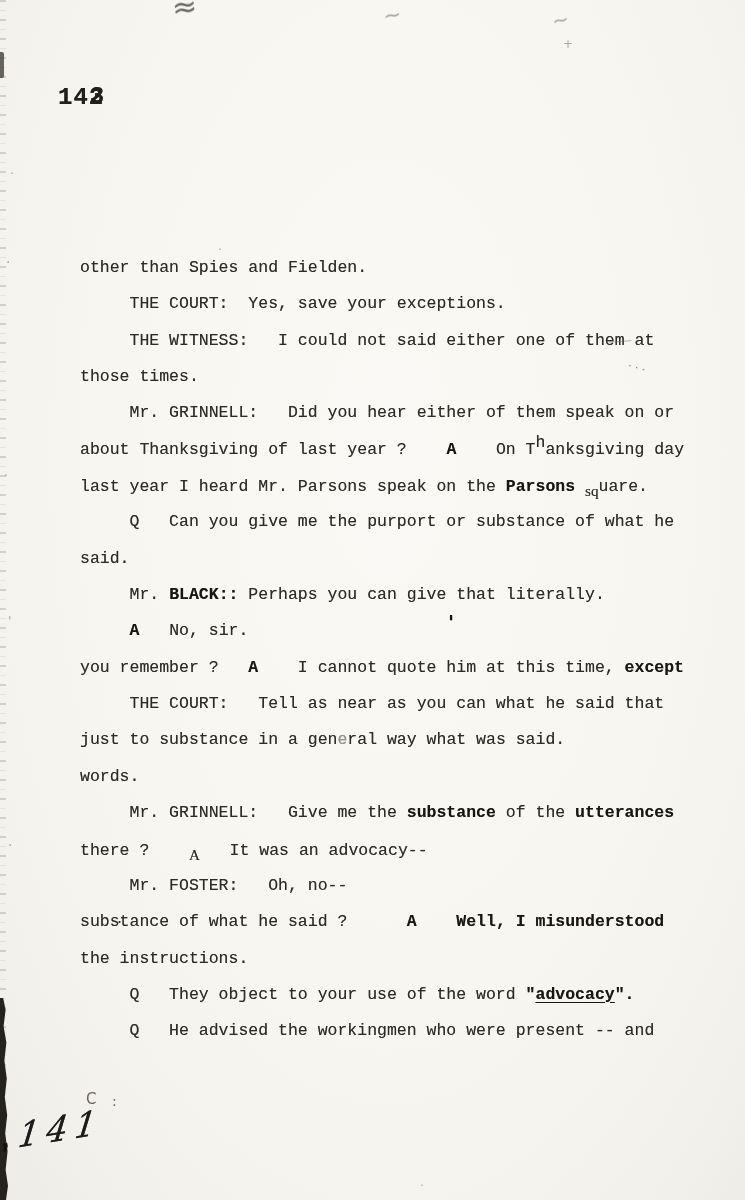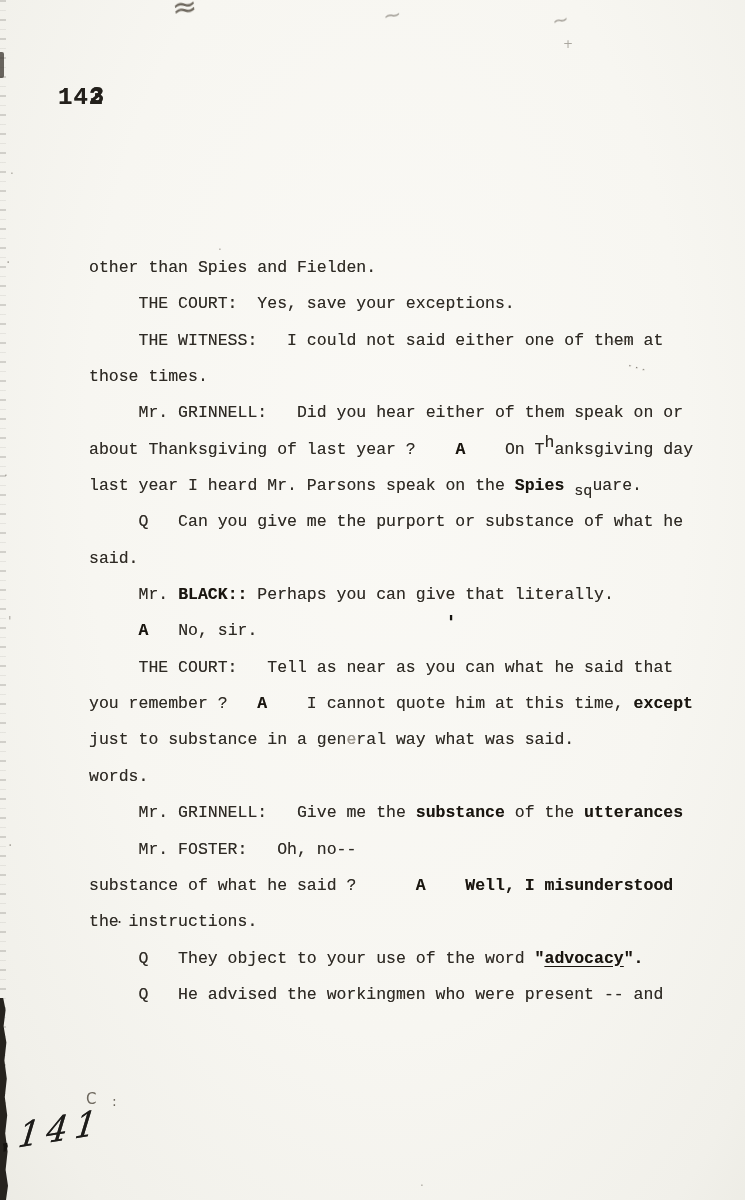--- a/index.html
+++ b/index.html
@@ -40,30 +40,30 @@
   .pn-over .d2{position:absolute;left:1px;top:-1px;}
   .handwritten-number{
     position:absolute;left:18px;top:1108px;width:90px;
     font-family:"DejaVu Serif","Liberation Serif",serif;
     font-style:italic;font-size:34px;color:#1d1c1a;
     letter-spacing:7px;
     transform:rotate(-9deg) skewX(-16deg);
     text-shadow:0 0 .5px rgba(29,28,26,.8);
   }
   .transcript-body{
-    position:absolute;left:89px;top:250px;width:640px;
+    position:absolute;left:80px;top:250px;width:640px;
     font-size:16.5px;color:#2e2a24;
     text-shadow:0 0 .6px rgba(44,40,33,.5);
   }
   .line{white-space:pre;height:36.35px;line-height:36.35px;}
   .line span{white-space:pre;}
   .b{font-weight:bold;color:#19150f;}
   .u{text-decoration:underline;text-underline-offset:3px;}
   .up{position:relative;top:-7px;}
-  .dn{position:relative;top:5px;font-size:.92em;}
+  .dn{position:relative;top:5px;font-size:.92em;font-family:Liberation Serif, serif;}
   .faint{color:#9a948a;}
   .artifacts{position:absolute;left:0;top:0;width:745px;height:1200px;pointer-events:none;}
   .artifact{
     position:absolute;display:inline-block;
     font-family:"DejaVu Sans","Liberation Sans",sans-serif;
     color:#57524a;line-height:1;
   }
   .artifact.pencil{color:#6d675d;filter:blur(.4px);}
   .artifact.faint2{opacity:.55;}
   .artifact.ink{color:#2e2a24;}
@@ -81,30 +81,31 @@
 
   <div class="page-number"><span>14</span><span class="pn-over"><span class="d1">2</span><span class="d2">3</span></span></div>
 
   <div class="transcript-body">
       <div class="line"><span>other than Spies and Fielden.</span></div>
       <div class="line"><span>     THE COURT:  Yes, save your exceptions.</span></div>
       <div class="line"><span>     THE WITNESS:   I could not said either one of them at</span></div>
       <div class="line"><span>those times.</span></div>
       <div class="line"><span>     Mr. GRINNELL:   Did you hear either of them speak on or</span></div>
       <div class="line"><span>about Thanksgiving of last year ?    </span><span class="b">A</span><span>    On T</span><span class="up">h</span><span>anksgiving day</span></div>
-      <div class="line"><span>last year I heard Mr. Parsons speak on the </span><span class="b">Spies</span><span> </span><span class="dn">sq</span><span>uare.</span></div>
+      <div class="line"><span>last year I heard Mr. Parsons speak on the </span><span class="b">Parsons</span><span> </span><span class="dn">sq</span><span>uare.</span></div>
       <div class="line"><span>     Q   Can you give me the purport or substance of what he</span></div>
       <div class="line"><span>said.</span></div>
       <div class="line"><span>     Mr. </span><span class="b">BLACK::</span><span> Perhaps you can give that literally.</span></div>
       <div class="line"><span>     </span><span class="b">A</span><span>   No, sir.</span></div>
+      <div class="line"><span>you remember ?   </span><span class="b">A</span><span>    I cannot quote him at this time, </span><span class="b">except</span></div>
       <div class="line"><span>     THE COURT:   Tell as near as you can what he said that</span></div>
-      <div class="line"><span>you remember ?   </span><span class="b">A</span><span>    I cannot quote him at this time, </span><span class="b">except</span></div>
       <div class="line"><span>just to substance in a gen</span><span class="faint">e</span><span>ral way what was said.</span></div>
       <div class="line"><span>words.</span></div>
       <div class="line"><span>     Mr. GRINNELL:   Give me the </span><span class="b">substance</span><span> of the </span><span class="b">utterances</span></div>
+      <div class="line"><span>there ?    </span><span class="dn">A</span><span>   It was an advocacy--</span></div>
       <div class="line"><span>     Mr. FOSTER:   Oh, no--</span></div>
       <div class="line"><span>substance of what he said ?      </span><span class="b">A</span><span>    </span><span class="b">Well, I misunderstood</span></div>
       <div class="line"><span>the instructions.</span></div>
       <div class="line"><span>     Q   They object to your use of the word </span><span class="b">"</span><span class="b u">advocacy</span><span class="b">".</span></div>
       <div class="line"><span>     Q   He advised the workingmen who were present -- and</span></div>
     </div>
 
   <div class="handwritten-number">141</div>
 
   <div class="artifacts">

